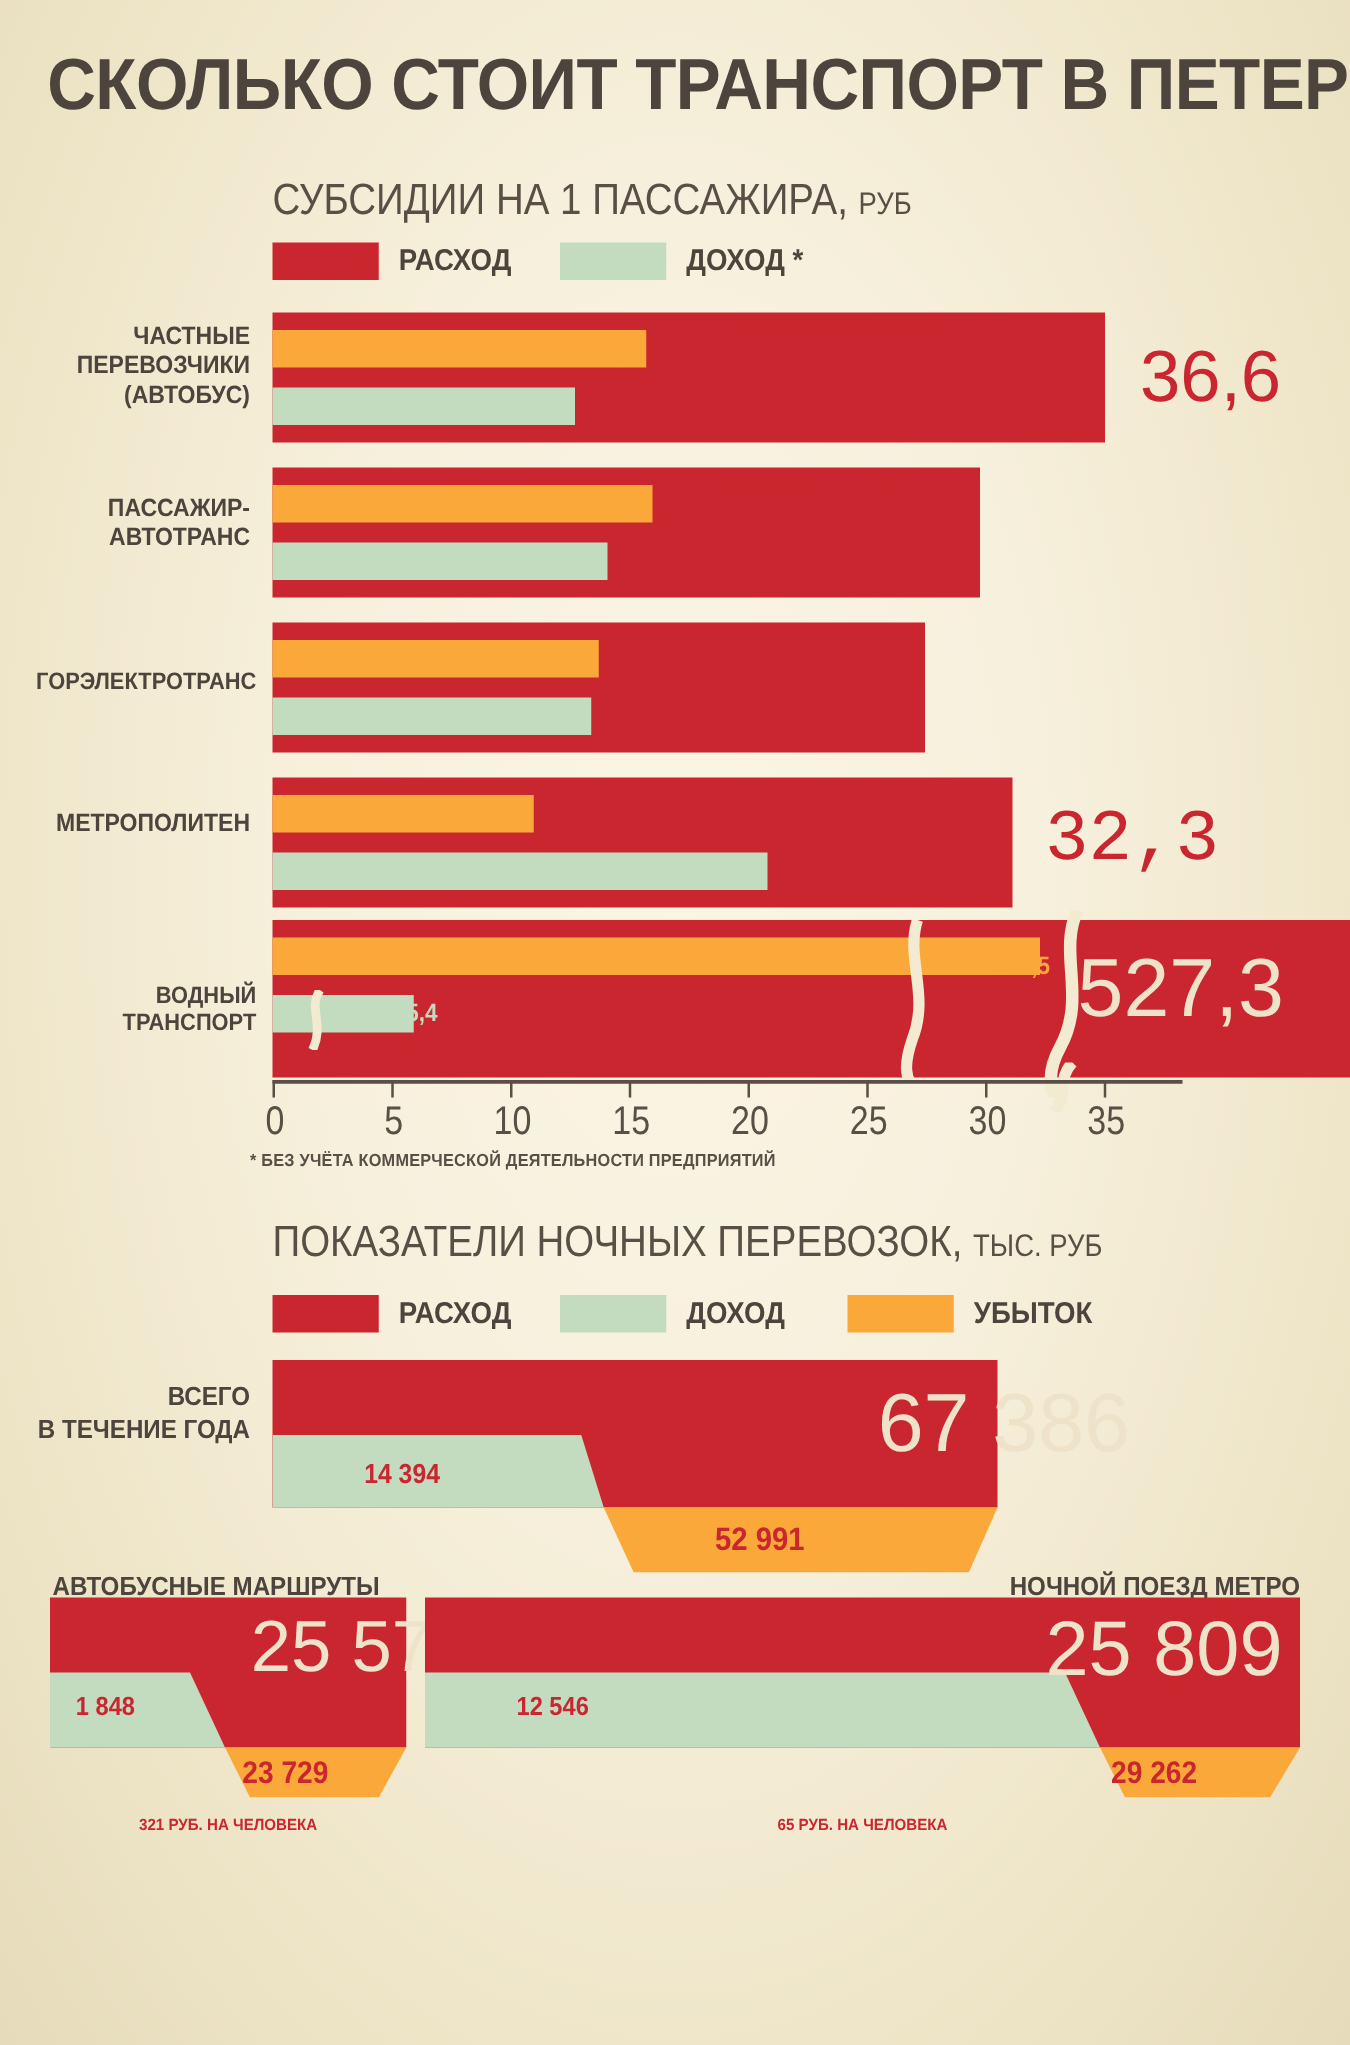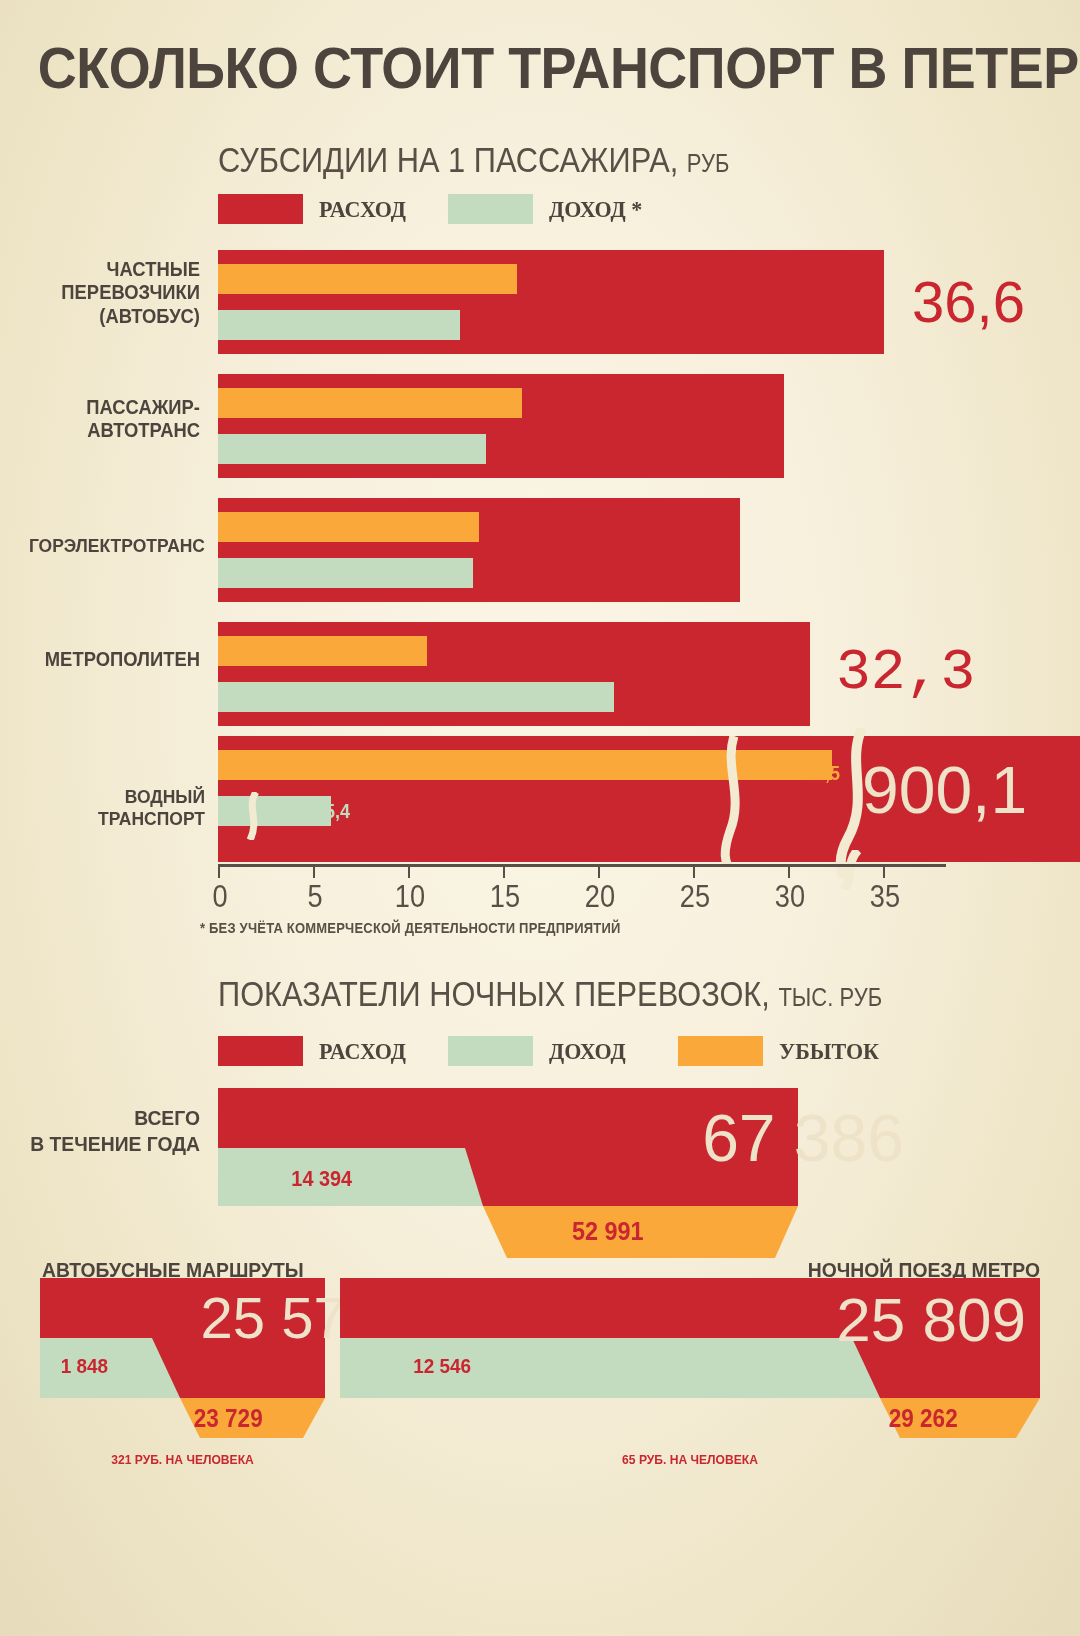--- a/index.html
+++ b/index.html
@@ -23,21 +23,21 @@
   }
 
   
   .sec-title{
     position:absolute;font-size:35px;color:#5a4f46;white-space:nowrap;
     transform:scaleX(0.88);transform-origin:0 50%;
   }
   .sec-title .small{font-size:25px;}
 
   
-  .legend{position:absolute;display:flex;align-items:center;font-family:Liberation Serif, serif;}
+  .legend{position:absolute;display:flex;align-items:center;}
   .legend .item{display:flex;align-items:center;}
   .legend .sw{width:85px;height:30px;display:block;}
   .legend .lb{
     font-size:24px;font-weight:bold;color:#4d443d;margin-left:16px;white-space:nowrap;
     transform:scaleX(0.92);transform-origin:0 50%;
   }
   .cat-label{
     position:absolute;right:0;width:200px;text-align:right;
     font-size:20px;font-weight:bold;color:#4d443d;line-height:1.17;
     transform:scaleX(0.92);transform-origin:100% 50%;
@@ -151,21 +151,21 @@
   <div class="total" style="left:836px;top:640px;font-family:Liberation Mono, monospace;">32,3</div>
 
   <div class="cat-label" style="left:0;top:786px;width:205px;font-size:19px;">
     ВОДНЫЙ ТРАНСПОРТ
   </div>
   <div class="bar-exp" style="left:218px;top:736px;width:862px;height:126px;"></div>
   <div class="bar-sub" style="left:218px;top:750px;width:614px;"></div>
   <div class="vlab or" style="left:660px;top:762px;width:180px;text-align:right;font-size:20px;">438,5</div>
   <div class="bar-inc" style="left:218px;top:796px;width:113px;"></div>
   <div class="vlab gr" style="left:170px;top:800px;width:180px;text-align:right;font-size:20px;">65,4</div>
-  <div class="total onred" style="left:862px;top:752px;font-size:66px;">900,1</div>
+  <div class="total onred" style="left:862px;top:752px;font-size:66px;">527,3</div>
 
   <svg class="break" style="left:700px;top:736px;" width="60" height="130" viewBox="0 0 60 130">
     <path d="M34 0 C 24 30, 44 60, 30 95 C 22 118, 26 126, 28 130" stroke="#f3ead2" stroke-width="9" fill="none"></path>
   </svg>
   <svg class="break" style="left:818px;top:728px;" width="70" height="150" viewBox="0 0 70 150">
     <path d="M44 0 C 28 35, 52 70, 30 110 C 18 132, 24 144, 26 150" stroke="#f3ead2" stroke-width="10" fill="none"></path>
   </svg>
   <svg class="break" style="left:236px;top:792px;" width="36" height="48" viewBox="0 0 36 48">
     <path d="M20 0 C 10 14, 24 28, 14 48" stroke="#f3ead2" stroke-width="7" fill="none"></path>
   </svg>

